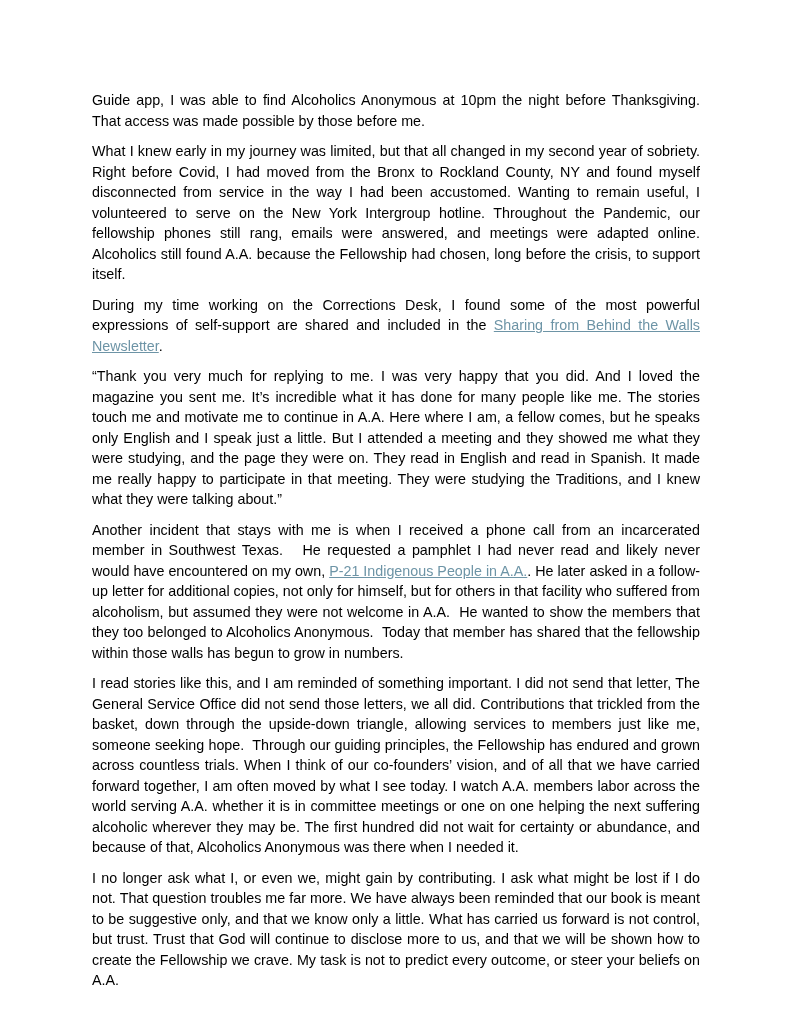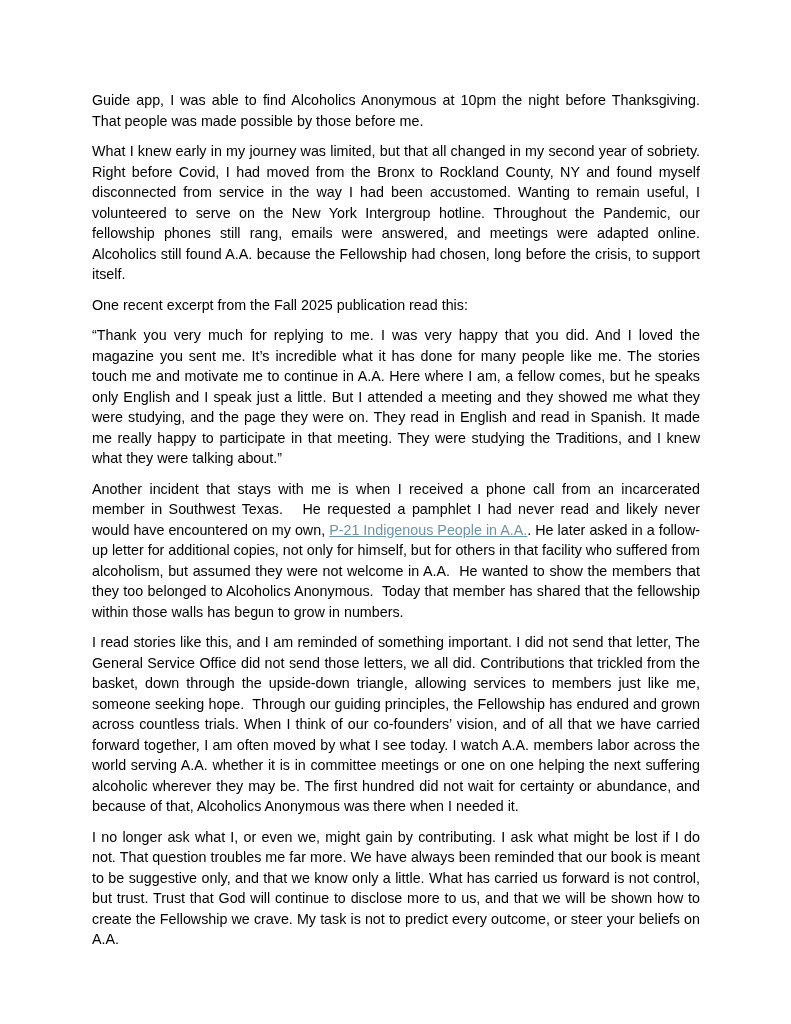--- a/index.html
+++ b/index.html
@@ -34,26 +34,26 @@
     color: #6d94a6;
     text-decoration: underline;
     cursor: pointer;
   }
 </style>
 </head>
 <body>
 
 <div class="sheet">
 
-  <p class="para">Guide app, I was able to find Alcoholics Anonymous at 10pm the night before Thanksgiving. That people was made possible by those before me.</p>
+  <p class="para">Guide app, I was able to find Alcoholics Anonymous at 10pm the night before Thanksgiving. That access was made possible by those before me.</p>
 
   <p class="para">What I knew early in my journey was limited, but that all changed in my second year of sobriety. Right before Covid, I had moved from the Bronx to Rockland County, NY and found myself disconnected from service in the way I had been accustomed. Wanting to remain useful, I volunteered to serve on the New York Intergroup hotline. Throughout the Pandemic, our fellowship phones still rang, emails were answered, and meetings were adapted online. Alcoholics still found A.A. because the Fellowship had chosen, long before the crisis, to support itself.</p>
 
+  <p class="para"><span>During my time working on the Corrections Desk, I found some of the most powerful expressions of self-support are shared and included in the </span><a class="doc-link">Sharing from Behind the Walls Newsletter</a><span>.</span></p>
 
-  <p class="para">One recent excerpt from the Fall 2025 publication read this:</p>
 
   <p class="para italic">“Thank you very much for replying to me. I was very happy that you did. And I loved the magazine you sent me. It’s incredible what it has done for many people like me. The stories touch me and motivate me to continue in A.A. Here where I am, a fellow comes, but he speaks only English and I speak just a little. But I attended a meeting and they showed me what they were studying, and the page they were on. They read in English and read in Spanish. It made me really happy to participate in that meeting. They were studying the Traditions, and I knew what they were talking about.”</p>
 
   <p class="para"><span>Another incident that stays with me is when I received a phone call from an incarcerated member in Southwest Texas.&nbsp;&nbsp; He requested a pamphlet I had never read and likely never would have encountered on my own, </span><a class="doc-link">P-21 Indigenous People in A.A.</a><span>. He later asked in a follow-up letter for additional copies, not only for himself, but for others in that facility who suffered from alcoholism, but assumed they were not welcome in A.A.&nbsp; He wanted to show the members that they too belonged to Alcoholics Anonymous.&nbsp; Today that member has shared that the fellowship within those walls has begun to grow in numbers.</span></p>
 
   <p class="para">I read stories like this, and I am reminded of something important. I did not send that letter, The General Service Office did not send those letters, we all did. Contributions that trickled from the basket, down through the upside-down triangle, allowing services to members just like me, someone seeking hope.&nbsp; Through our guiding principles, the Fellowship has endured and grown across countless trials. When I think of our co-founders’ vision, and of all that we have carried forward together, I am often moved by what I see today. I watch A.A. members labor across the world serving A.A. whether it is in committee meetings or one on one helping the next suffering alcoholic wherever they may be. The first hundred did not wait for certainty or abundance, and because of that, Alcoholics Anonymous was there when I needed it.</p>
 
   <p class="para">I no longer ask what I, or even we, might gain by contributing. I ask what might be lost if I do not. That question troubles me far more. We have always been reminded that our book is meant to be suggestive only, and that we know only a little. What has carried us forward is not control, but trust. Trust that God will continue to disclose more to us, and that we will be shown how to create the Fellowship we crave. My task is not to predict every outcome, or steer your beliefs on A.A.</p>
 
 </div>

